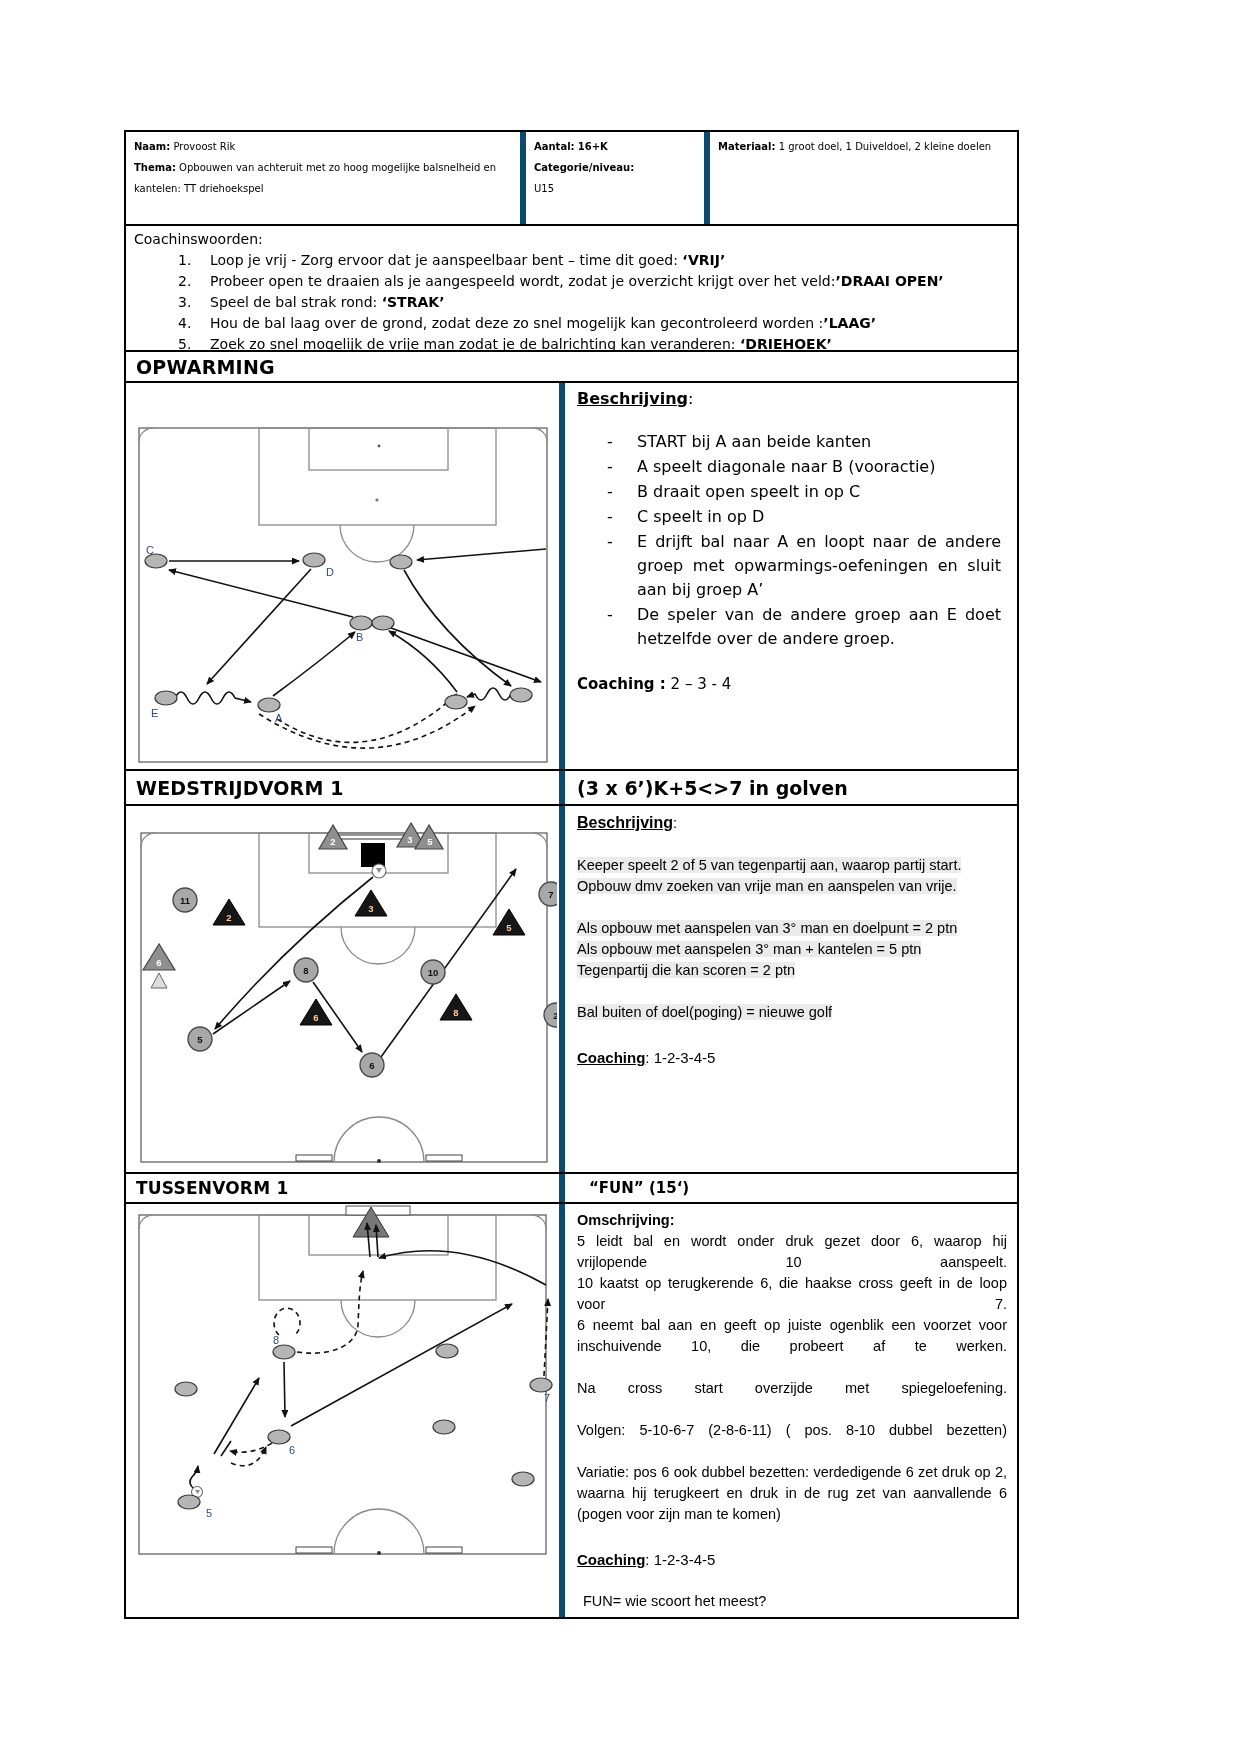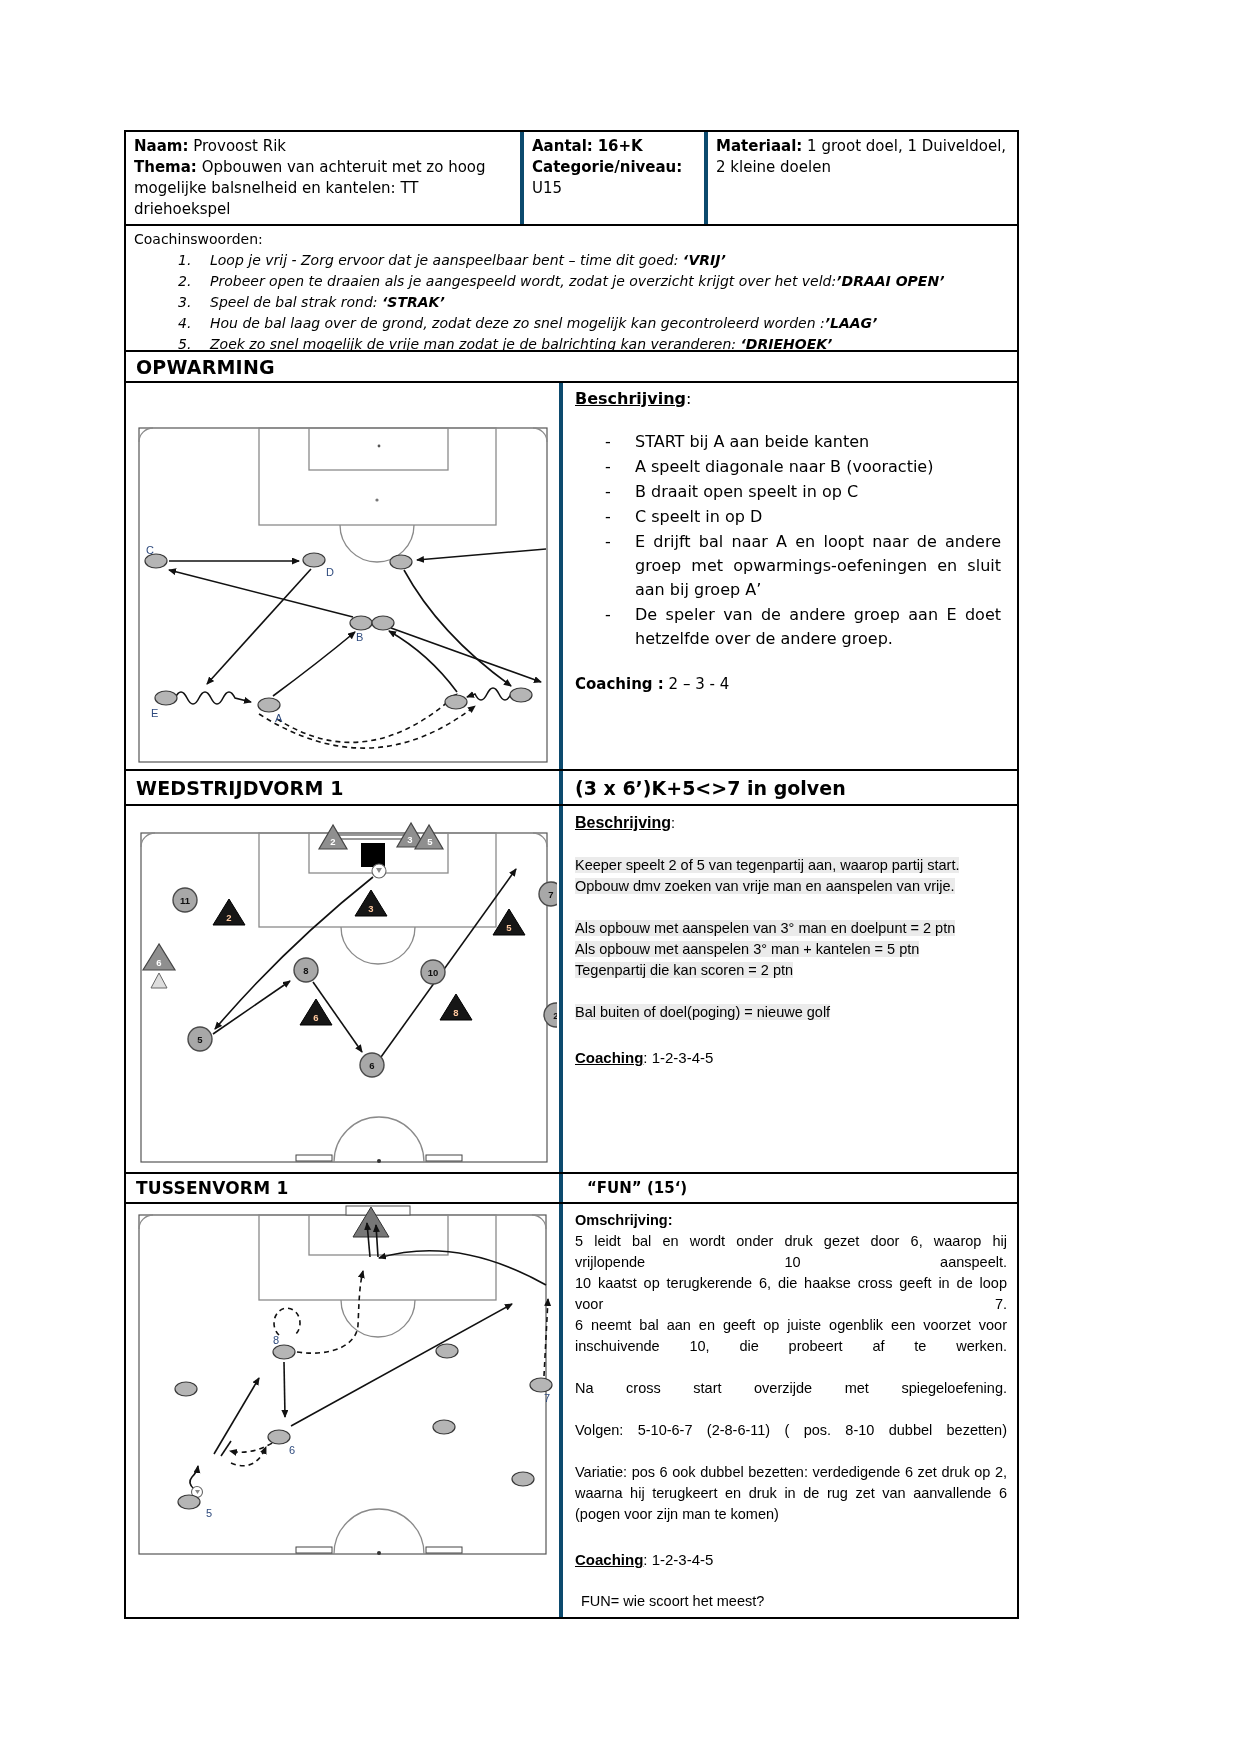--- a/index.html
+++ b/index.html
@@ -2,29 +2,29 @@
 <html><head>
 <meta charset="utf-8">
 <style>
   html,body{margin:0;padding:0;background:#888;}
   .page{position:relative;width:1241px;height:1754px;background:#fff;margin:0 auto;
         font-family:"DejaVu Sans",sans-serif;color:#000;overflow:hidden;}
   .doc{position:absolute;left:124px;top:130px;width:891px;border:2px solid #000;}
   .row{display:grid;border-bottom:2px solid #000;box-sizing:border-box;}
   .row:last-child{border-bottom:none;}
   .cell{box-sizing:border-box;overflow:hidden;}
-  .vline{border-left:4px solid #0c4a6e;}
+  .vline{border-left:6px solid #0c4a6e;}
   
   .r1{grid-template-columns:394px 184px 1fr;height:94px;}
-  .r1 .cell{padding:4px 8px;font-size:15px;line-height:21px;}
+  .r1 .cell{padding:4px 8px;font-size:10px;line-height:21px;}
   
   .r2{grid-template-columns:1fr;height:126px;}
   .r2 .cell{padding:3px 8px;font-size:14px;line-height:21px;}
   .cw-list{margin:0;padding:0;list-style:none;counter-reset:cw;}
-  .cw-list li{counter-increment:cw;padding-left:76px;position:relative;text-align:left;font-style:italic;}
+  .cw-list li{counter-increment:cw;padding-left:76px;position:relative;text-align:left;}
   .cw-list li::before{content:counter(cw) ".";position:absolute;left:44px;}
   
   .sec{grid-template-columns:433px 1fr;}
   .sec .cell{display:flex;align-items:center;}
   .r3{height:31px;} .r5{height:35px;} .r7{height:30px;}
   .sec-title{font-weight:bold;font-size:19px;padding:0 0 0 10px;letter-spacing:.2px;}
   .sec-dur{font-weight:bold;font-size:19px;padding-left:12px;}
   .sec-dur.small{font-size:15px;padding-left:24px;}
   .r7 .sec-title{font-size:17px;}
   

